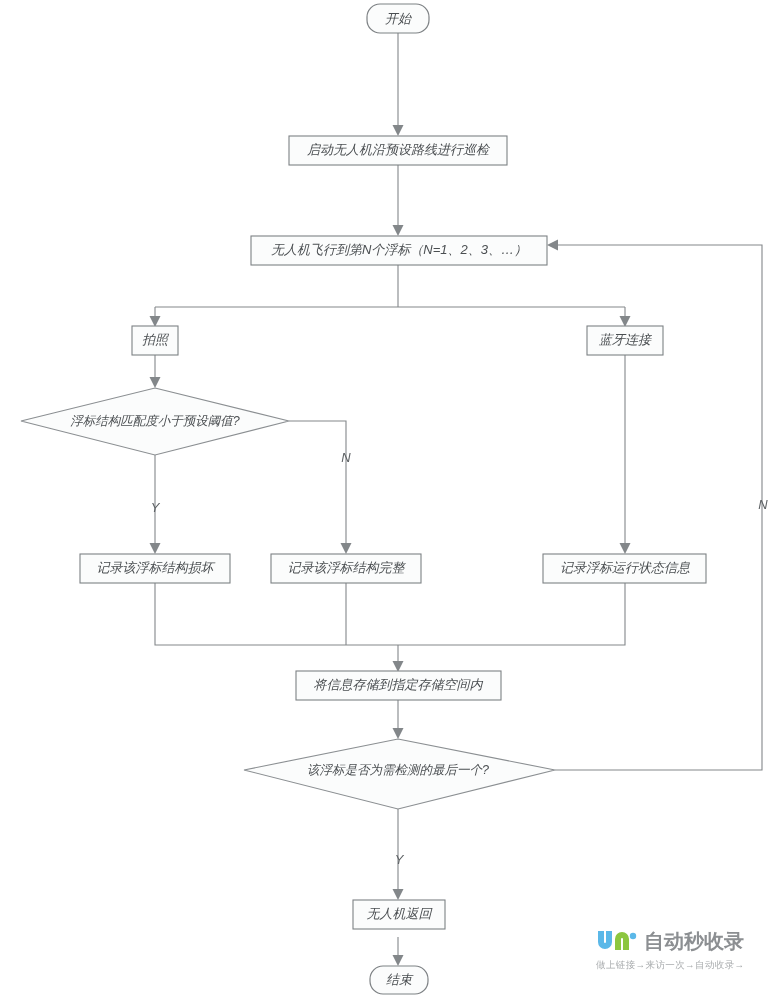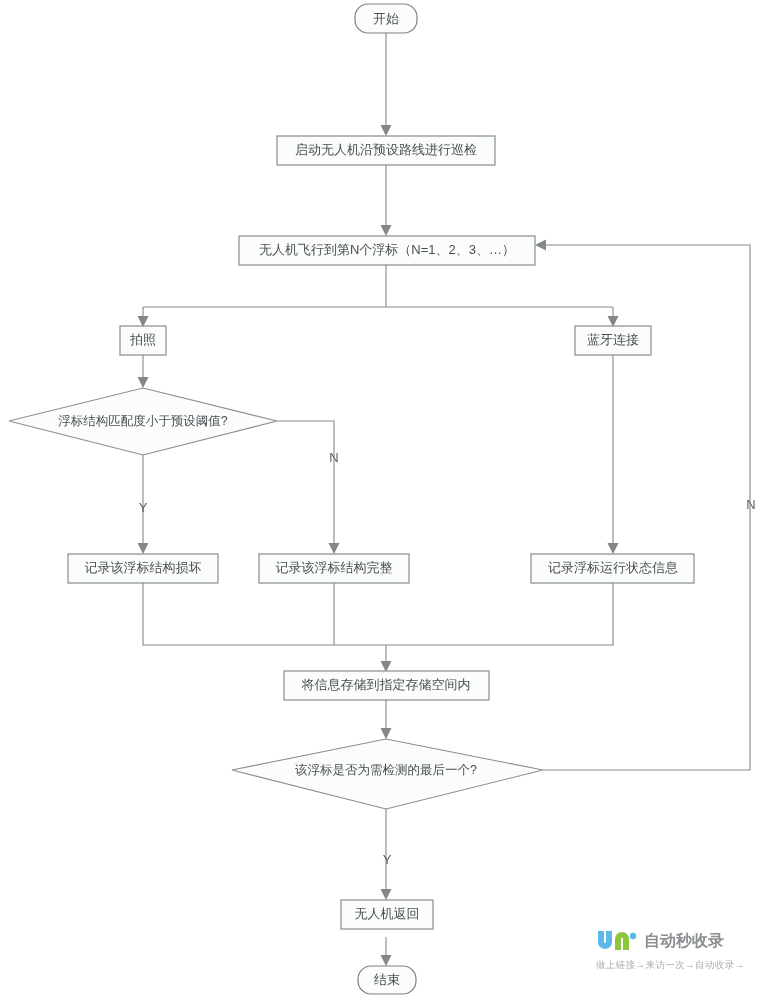--- a/index.html
+++ b/index.html
@@ -9,24 +9,25 @@
   }
   body {
     width: 770px;
     height: 1000px;
     position: relative;
     font-family: "Liberation Sans", "DejaVu Sans", sans-serif;
     overflow: hidden;
   }
   #flow-root {
     position: absolute;
-    left: 0;
+    left: 12px;
     top: 0;
     width: 642px;
     height: 1000px;
+    font-style: italic;
   }
   svg { display: block; }
 
   .node-rect {
     fill: #fbfcfc;
     stroke: #7d8184;
     stroke-width: 1.1;
   }
   .node-term {
     fill: #fbfcfc;
@@ -81,21 +82,21 @@
     display: flex;
     align-items: center;
     gap: 4px;
   }
   .wm-logo {
     width: 44px;
     height: 26px;
   }
   .wm-title {
     font-family: "Liberation Sans", "DejaVu Sans", sans-serif;
-    font-size: 16px;
+    font-size: 20px;
     font-weight: bold;
     color: #8c8f92;
     letter-spacing: 0px;
     line-height: 1;
   }
   .wm-tagline {
     margin-top: 5px;
     font-family: "Liberation Sans", "DejaVu Sans", sans-serif;
     font-size: 9.5px;
     color: #a9acae;

